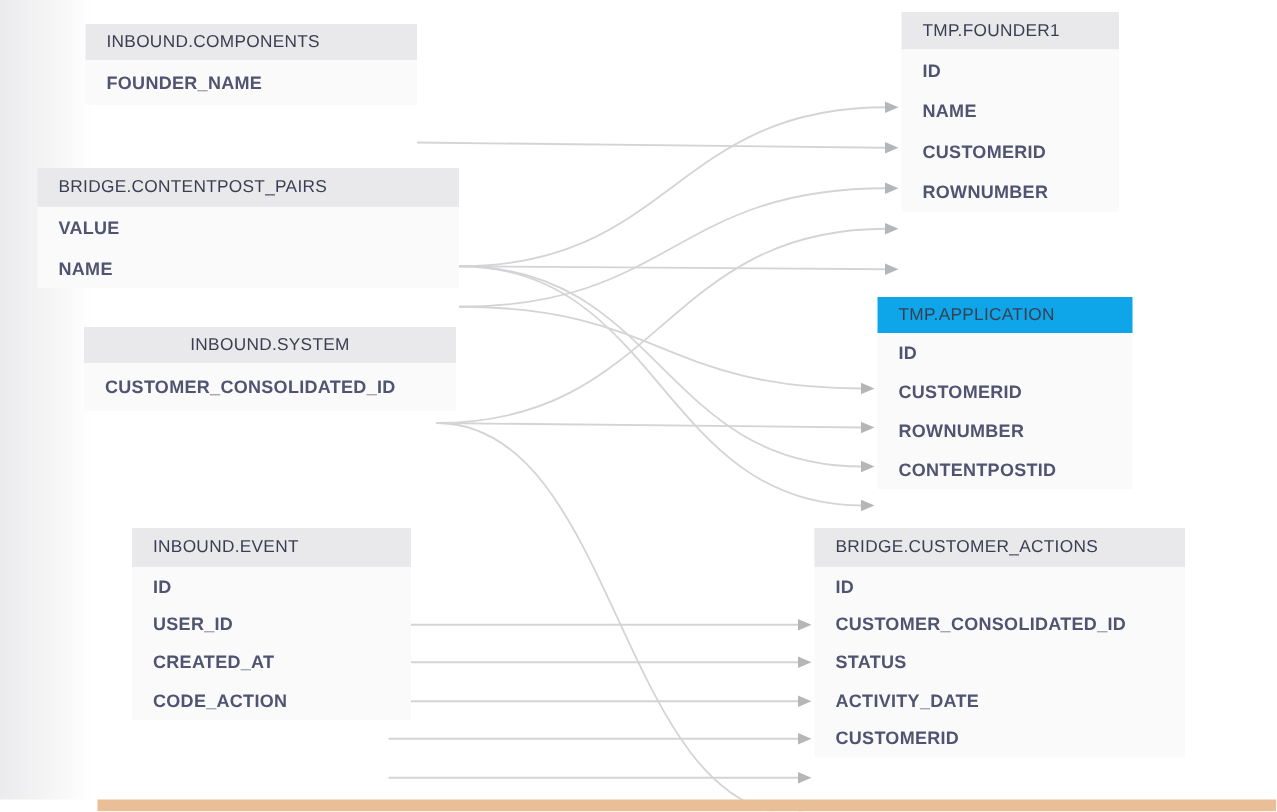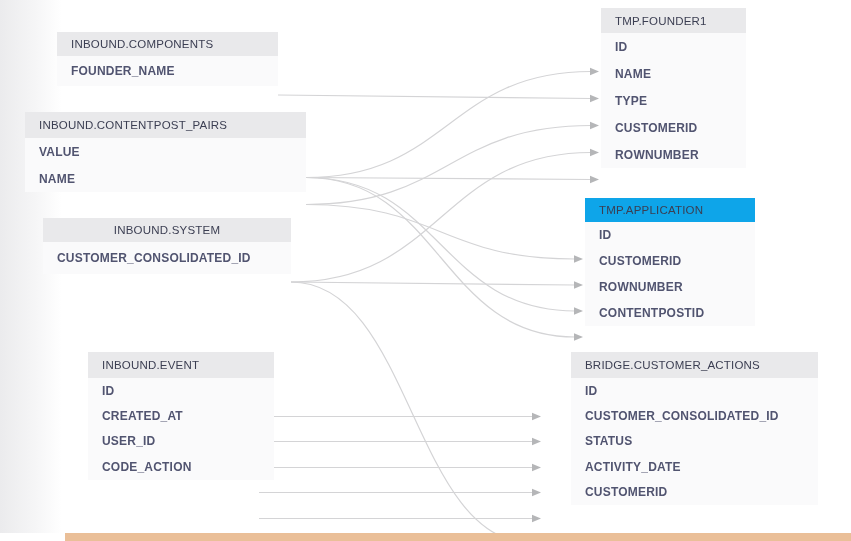--- a/index.html
+++ b/index.html
@@ -48,68 +48,67 @@
       <path d="M259,441.5 L533,441.5" fill="none" stroke="#d4d4d6" stroke-width="1.2"></path>
       <polygon points="541,441.5 532,437.7 532,445.3" fill="#b5b6b8"></polygon>
       <path d="M259,467.5 L533,467.5" fill="none" stroke="#d4d4d6" stroke-width="1.2"></path>
       <polygon points="541,467.5 532,463.7 532,471.3" fill="#b5b6b8"></polygon>
       <path d="M259,492.5 L533,492.5" fill="none" stroke="#d4d4d6" stroke-width="1.2"></path>
       <polygon points="541,492.5 532,488.7 532,496.3" fill="#b5b6b8"></polygon>
       <path d="M259,518.5 L533,518.5" fill="none" stroke="#d4d4d6" stroke-width="1.2"></path>
       <polygon points="541,518.5 532,514.7 532,522.3" fill="#b5b6b8"></polygon>
     </svg>
   <div id="tables">
-      <div class="tbl" style="left: 57px; top: 32px; width: 221px;">
+      <div class="tbl" style="left: 57px; top: 16px; width: 221px;">
         <div class="tbl-header" style="height: 24px; background: rgb(233, 233, 235); color: rgb(59, 62, 82);">INBOUND.COMPONENTS</div>
         <div class="tbl-body" style="background: rgb(250, 250, 251);">
           <div class="tbl-row" style="height: 30px; color: rgb(81, 84, 112);">FOUNDER_NAME</div>
         </div>
       </div>
       <div class="tbl" style="left: 25px; top: 112px; width: 281px;">
-        <div class="tbl-header" style="height: 26px; background: rgb(233, 233, 235); color: rgb(59, 62, 82);">INBOUND.CONTENTPOST_PAIRS</div>
+        <div class="tbl-header" style="height: 26px; background: rgb(233, 233, 235); color: rgb(59, 62, 82);">BRIDGE.CONTENTPOST_PAIRS</div>
         <div class="tbl-body" style="background: rgb(250, 250, 251);">
           <div class="tbl-row" style="height: 27px; color: rgb(81, 84, 112);">VALUE</div>
           <div class="tbl-row" style="height: 27px; color: rgb(81, 84, 112);">NAME</div>
         </div>
       </div>
-      <div class="tbl" style="left: 43px; top: 218px; width: 248px;">
+      <div class="tbl" style="left: 56px; top: 218px; width: 248px;">
         <div class="tbl-header" style="height: 24px; background: rgb(233, 233, 235); color: rgb(59, 62, 82); justify-content: center;">INBOUND.SYSTEM</div>
         <div class="tbl-body" style="background: rgb(250, 250, 251);">
           <div class="tbl-row" style="height: 32px; color: rgb(81, 84, 112);">CUSTOMER_CONSOLIDATED_ID</div>
         </div>
       </div>
       <div class="tbl" style="left: 88px; top: 352px; width: 186px;">
         <div class="tbl-header" style="height: 26px; background: rgb(233, 233, 235); color: rgb(59, 62, 82);">INBOUND.EVENT</div>
         <div class="tbl-body" style="background: rgb(250, 250, 251);">
           <div class="tbl-row" style="height: 25.4px; color: rgb(81, 84, 112);">ID</div>
+          <div class="tbl-row" style="height: 25.4px; color: rgb(81, 84, 112);">USER_ID</div>
           <div class="tbl-row" style="height: 25.4px; color: rgb(81, 84, 112);">CREATED_AT</div>
-          <div class="tbl-row" style="height: 25.4px; color: rgb(81, 84, 112);">USER_ID</div>
           <div class="tbl-row" style="height: 25.4px; color: rgb(81, 84, 112);">CODE_ACTION</div>
         </div>
       </div>
       <div class="tbl" style="left: 601px; top: 8px; width: 145px;">
         <div class="tbl-header" style="height: 25px; background: rgb(233, 233, 235); color: rgb(59, 62, 82);">TMP.FOUNDER1</div>
         <div class="tbl-body" style="background: rgb(250, 250, 251);">
           <div class="tbl-row" style="height: 27px; color: rgb(81, 84, 112);">ID</div>
           <div class="tbl-row" style="height: 27px; color: rgb(81, 84, 112);">NAME</div>
-          <div class="tbl-row" style="height: 27px; color: rgb(81, 84, 112);">TYPE</div>
           <div class="tbl-row" style="height: 27px; color: rgb(81, 84, 112);">CUSTOMERID</div>
           <div class="tbl-row" style="height: 27px; color: rgb(81, 84, 112);">ROWNUMBER</div>
         </div>
       </div>
       <div class="tbl" style="left: 585px; top: 198px; width: 170px;">
         <div class="tbl-header" style="height: 24px; background: #0ea5e9; color: rgb(59, 62, 82);">TMP.APPLICATION</div>
         <div class="tbl-body" style="background: rgb(250, 250, 251);">
           <div class="tbl-row" style="height: 26px; color: rgb(81, 84, 112);">ID</div>
           <div class="tbl-row" style="height: 26px; color: rgb(81, 84, 112);">CUSTOMERID</div>
           <div class="tbl-row" style="height: 26px; color: rgb(81, 84, 112);">ROWNUMBER</div>
           <div class="tbl-row" style="height: 26px; color: rgb(81, 84, 112);">CONTENTPOSTID</div>
         </div>
       </div>
-      <div class="tbl" style="left: 571px; top: 352px; width: 247px;">
+      <div class="tbl" style="left: 543px; top: 352px; width: 247px;">
         <div class="tbl-header" style="height: 26px; background: rgb(233, 233, 235); color: rgb(59, 62, 82);">BRIDGE.CUSTOMER_ACTIONS</div>
         <div class="tbl-body" style="background: rgb(250, 250, 251);">
           <div class="tbl-row" style="height: 25.4px; color: rgb(81, 84, 112);">ID</div>
           <div class="tbl-row" style="height: 25.4px; color: rgb(81, 84, 112);">CUSTOMER_CONSOLIDATED_ID</div>
           <div class="tbl-row" style="height: 25.4px; color: rgb(81, 84, 112);">STATUS</div>
           <div class="tbl-row" style="height: 25.4px; color: rgb(81, 84, 112);">ACTIVITY_DATE</div>
           <div class="tbl-row" style="height: 25.4px; color: rgb(81, 84, 112);">CUSTOMERID</div>
         </div>
       </div>
     </div>

